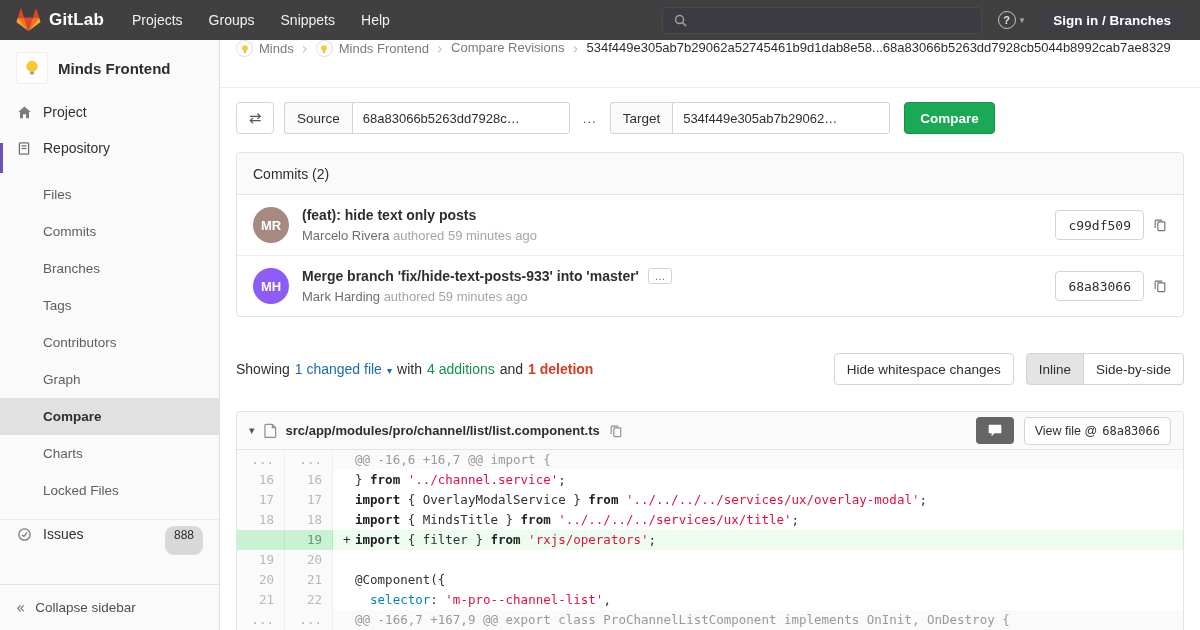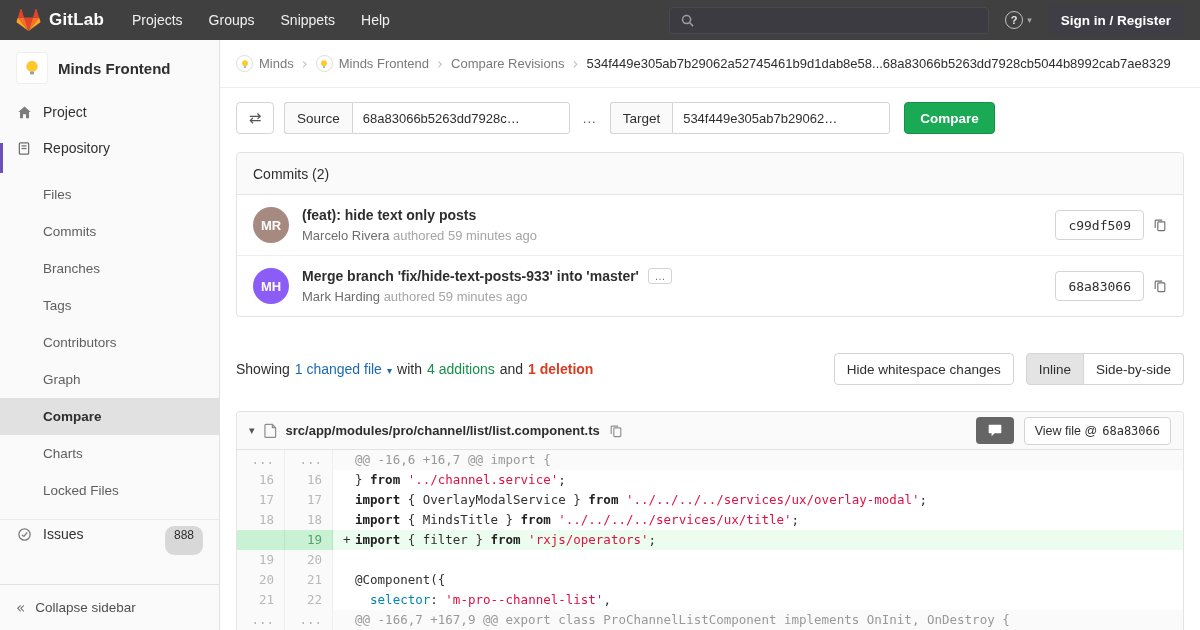--- a/index.html
+++ b/index.html
@@ -42,21 +42,21 @@
     color:#5e5e5e; cursor:pointer; }
   .sub-item.active { background:#e1e1e1; color:#2e2e2e; font-weight:600; }
   .issues-row { margin-top:10px; border-top:1px solid #ececec; padding-top:6px; }
   .issues-badge { margin-left:auto; background:#d8d8d8; border-radius:9px; padding:2px 9px; font-size:12px; color:#2e2e2e; }
   .collapse-bar { margin-top:auto; border-top:1px solid #e1e1e1; height:46px; display:flex; align-items:center;
     gap:10px; padding:0 16px; color:#4f4f4f; font-size:13.5px; cursor:pointer; }
   .dbl-chev { color:#707070; font-size:15px; }
 
   
   .main { position:absolute; left:220px; top:40px; width:980px; height:590px; overflow:hidden; }
-  .breadcrumb-bar { height:48px; border-bottom:1px solid #eee; display:flex; align-items:center;
+  .breadcrumb-bar { height:48px; border-bottom:1px solid #eee; display:flex; align-items:flex-start;
     padding:0 16px; gap:8px; font-size:13px; color:#7a7a7a; white-space:nowrap; }
   .crumb { display:flex; align-items:center; gap:6px; cursor:pointer; }
   .crumb-avatar { width:17px; height:17px; border-radius:50%; border:1px solid #ddd; background:#fff;
     display:flex; align-items:center; justify-content:center; }
   .crumb-sep { color:#c0c0c0; font-size:15px; }
   .crumb-current { color:#2e2e2e; }
 
   .compare-form { display:flex; align-items:center; padding:14px 16px; }
   .btn { height:32px; border:1px solid #d4d4d4; background:#fff; border-radius:4px; font-size:13.5px;
     color:#2e2e2e; padding:0 12px; display:inline-flex; align-items:center; }
@@ -153,21 +153,21 @@
   <div class="nav-search">
     <svg width="15" height="15" viewBox="0 0 16 16" fill="none" stroke="#9e9e9e" stroke-width="1.6">
       <circle cx="7" cy="7" r="4.3"></circle>
         <line x1="10.4" y1="10.4" x2="14" y2="14"></line>
     </svg>
   </div>
   <div class="help-wrap">
     <span class="help-circle">?</span>
     <span class="chev icon-font">▾</span>
   </div>
-  <button class="sign-in">Sign in / Register</button>
+  <button class="sign-in">Sign in / Branches</button>
 </div>
 
 <div class="sidebar">
   <div class="context-header">
     <span class="project-avatar">
       <svg width="18" height="18" viewBox="0 0 16 16">
         <circle cx="8" cy="6.6" r="4.6" fill="#ffca28" stroke="#f9a825" stroke-width="0.6"></circle>
         <rect x="6.2" y="11.4" width="3.6" height="2.4" rx="0.6" fill="#90a4ae"></rect>
       </svg>
     </span>

